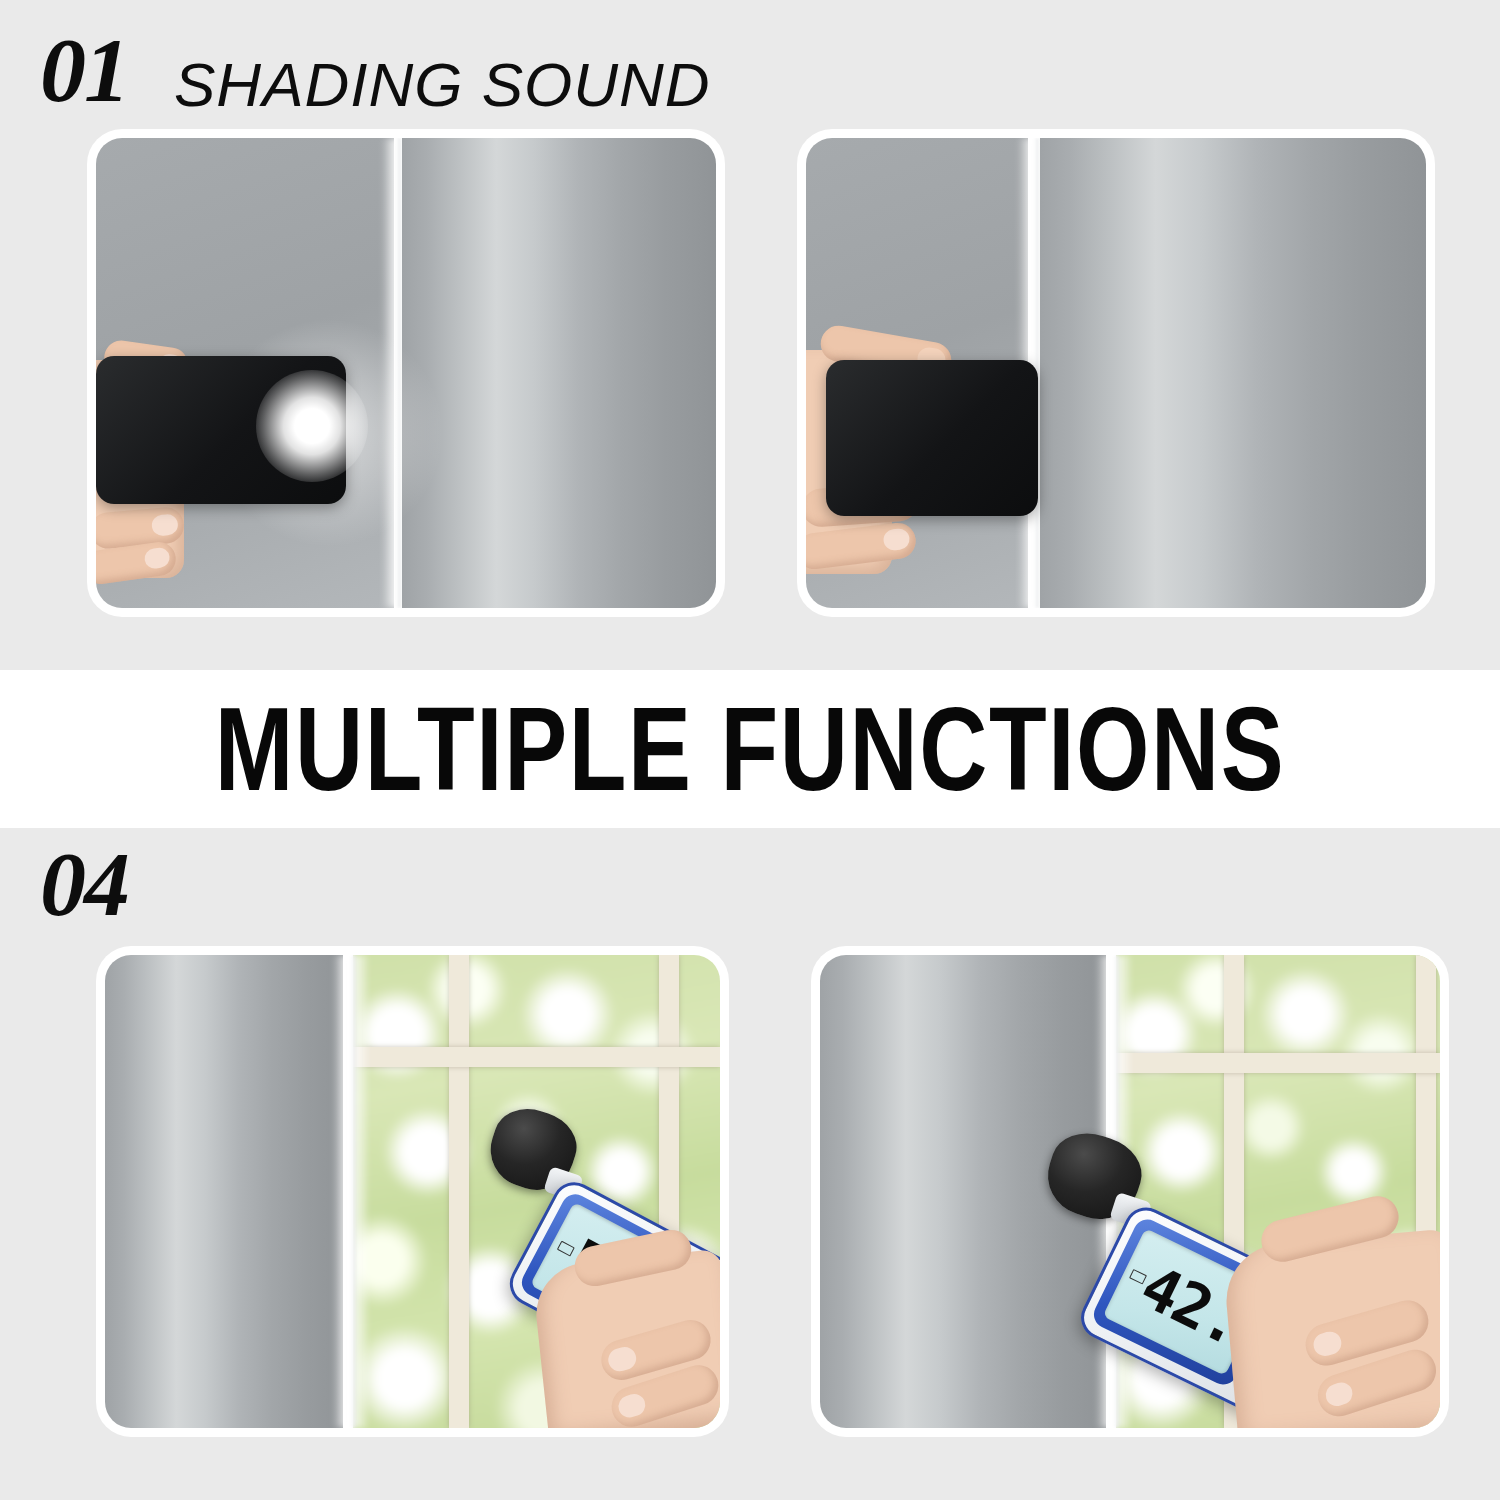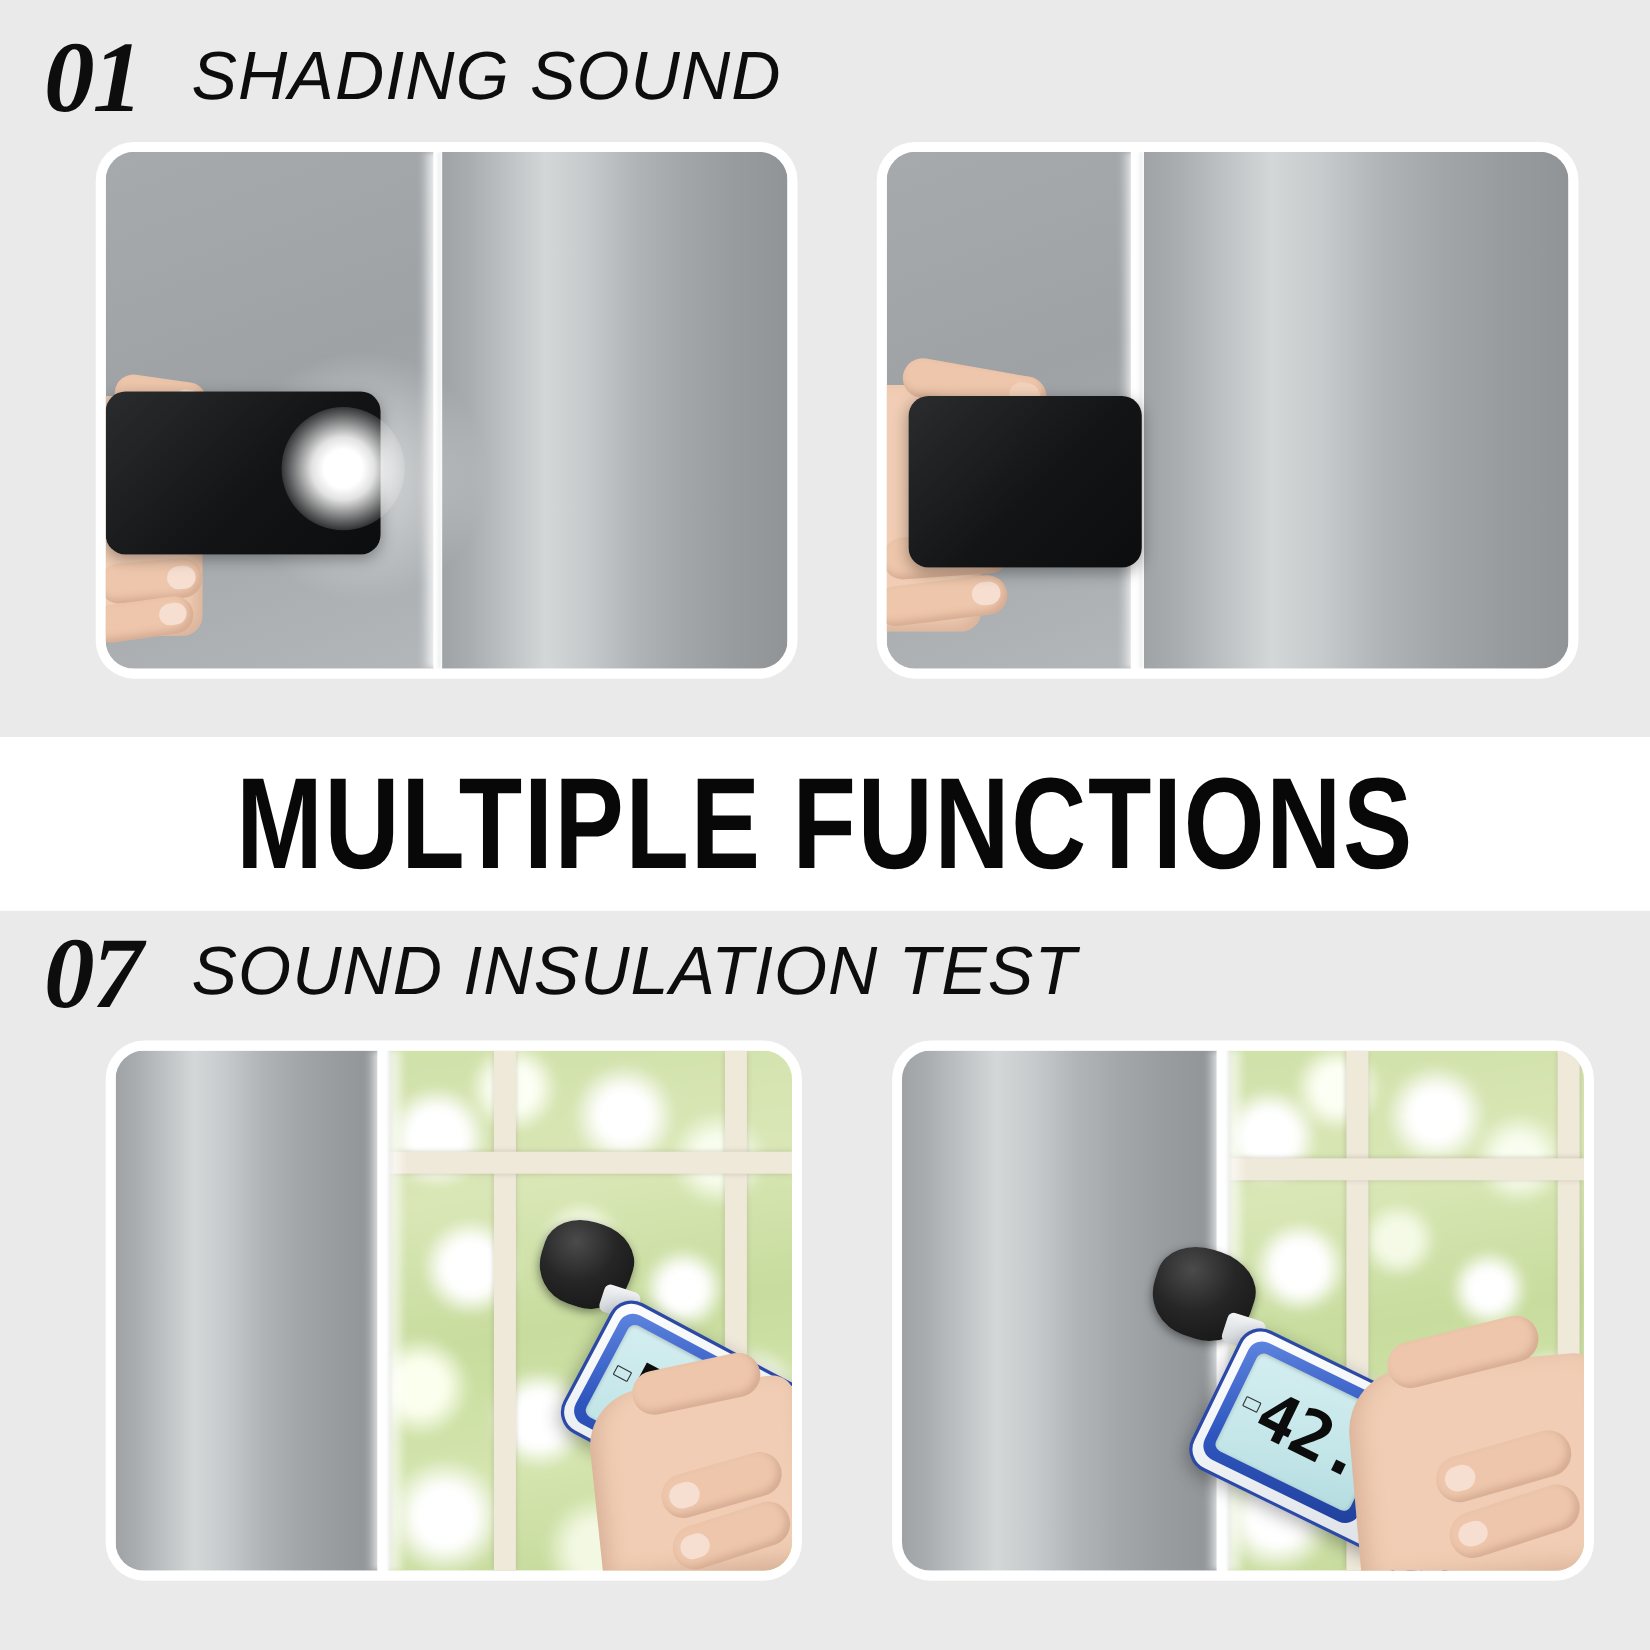--- a/index.html
+++ b/index.html
@@ -6,21 +6,21 @@
   body{
     width:1500px;height:1500px;
     background:#eaeaea;
     font-family:"Liberation Sans", sans-serif;
     overflow:hidden;
     position:relative;
   }
   .page{position:relative;width:1500px;height:1500px;background:#eaeaea;}
 
   
-  .sec-head{position:absolute;display:flex;align-items:center;}
+  .sec-head{position:absolute;display:flex;align-items:flex-end;}
   .sec-num{
     font-family:"Liberation Serif", serif;
     font-style:italic;font-weight:700;
     font-size:92px;line-height:1;color:#0d0d0d;
     letter-spacing:-2px;
   }
   .sec-title{
     font-family:"Liberation Sans", sans-serif;
     font-style:italic;font-weight:500;
     font-size:62px;line-height:1;color:#0d0d0d;
@@ -221,22 +221,21 @@
 
       <div class="phone" style="left:20px;top:222px;width:212px;height:156px;"></div>
     </div>
   </div>
 
   <div class="banner">
     <div class="banner-text">MULTIPLE FUNCTIONS</div>
   </div>
 
   <div class="sec-head" id="head2">
-    <span class="sec-num">07</span>
-    <span class="sec-title">SOUND INSULATION TEST</span>
+    <span class="sec-num">04</span>
   </div>
 
   <div class="card" style="left:105px;top:955px;width:615px;height:473px;">
     <div class="photo">
 
       <div class="window" style="left:248px;right:0;">
         <div class="foliage"></div>
         <div class="mullion v" style="left:96px;width:20px;"></div>
         <div class="mullion v" style="left:306px;width:20px;"></div>
         <div class="mullion h" style="top:92px;height:20px;"></div>

